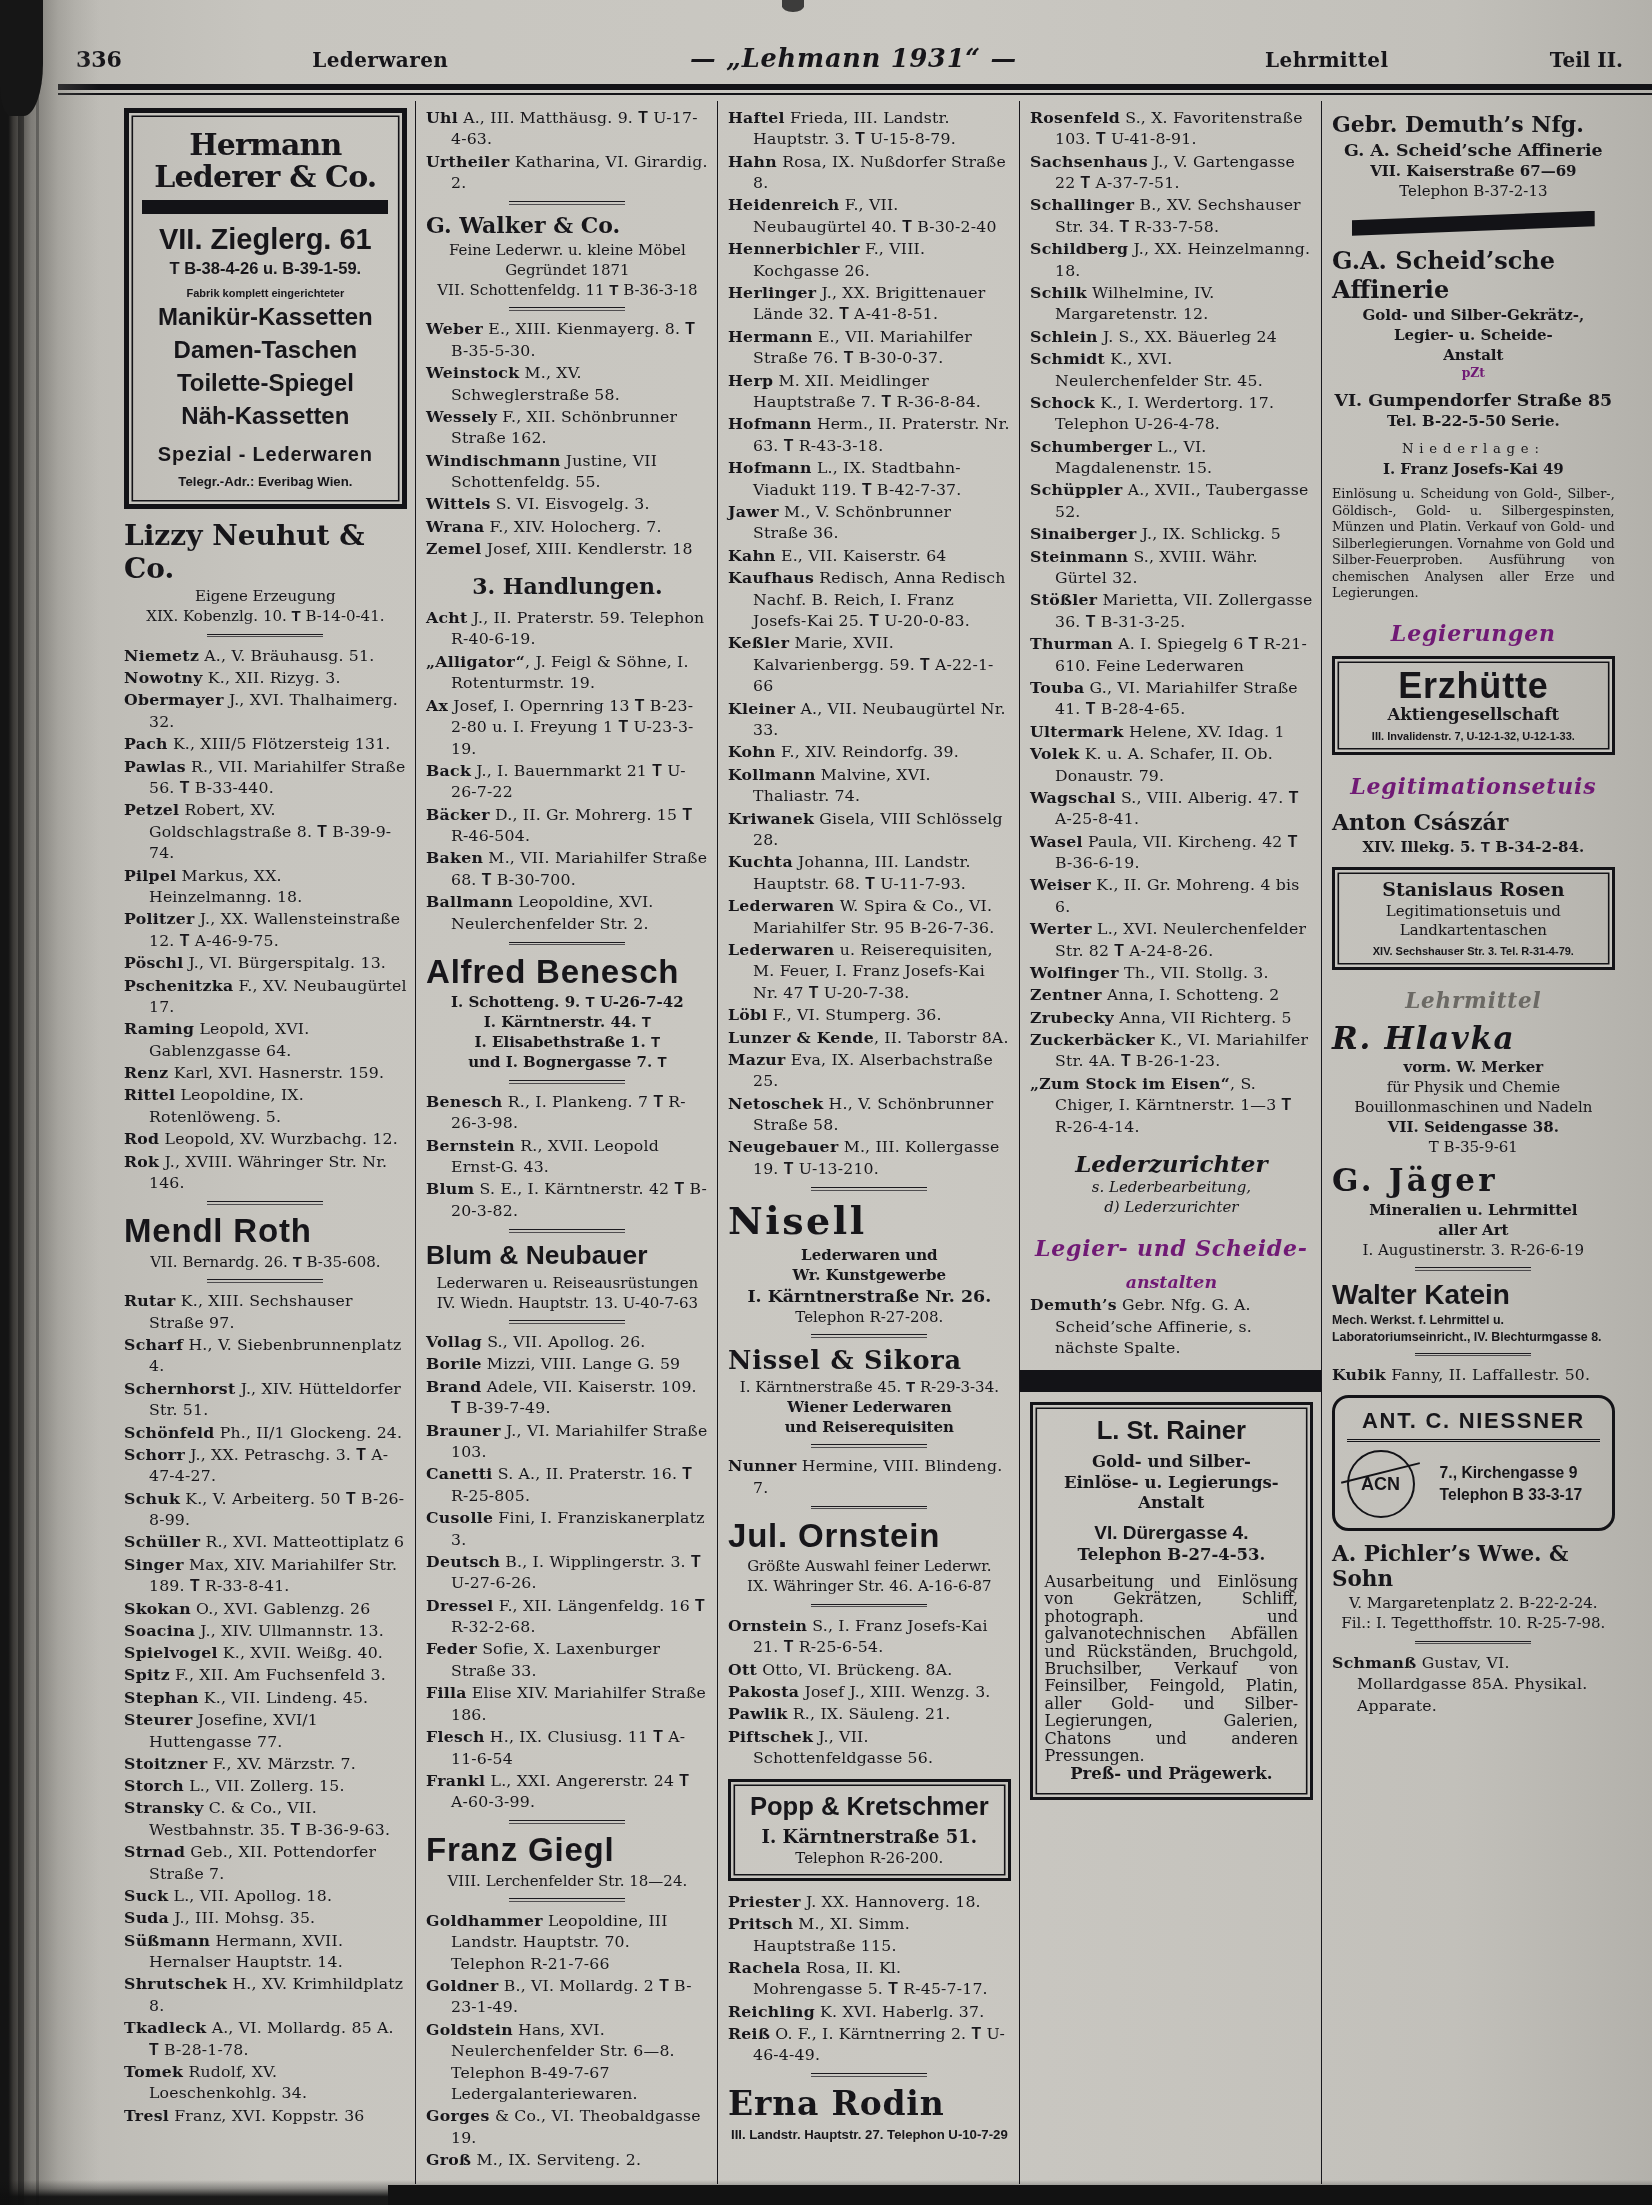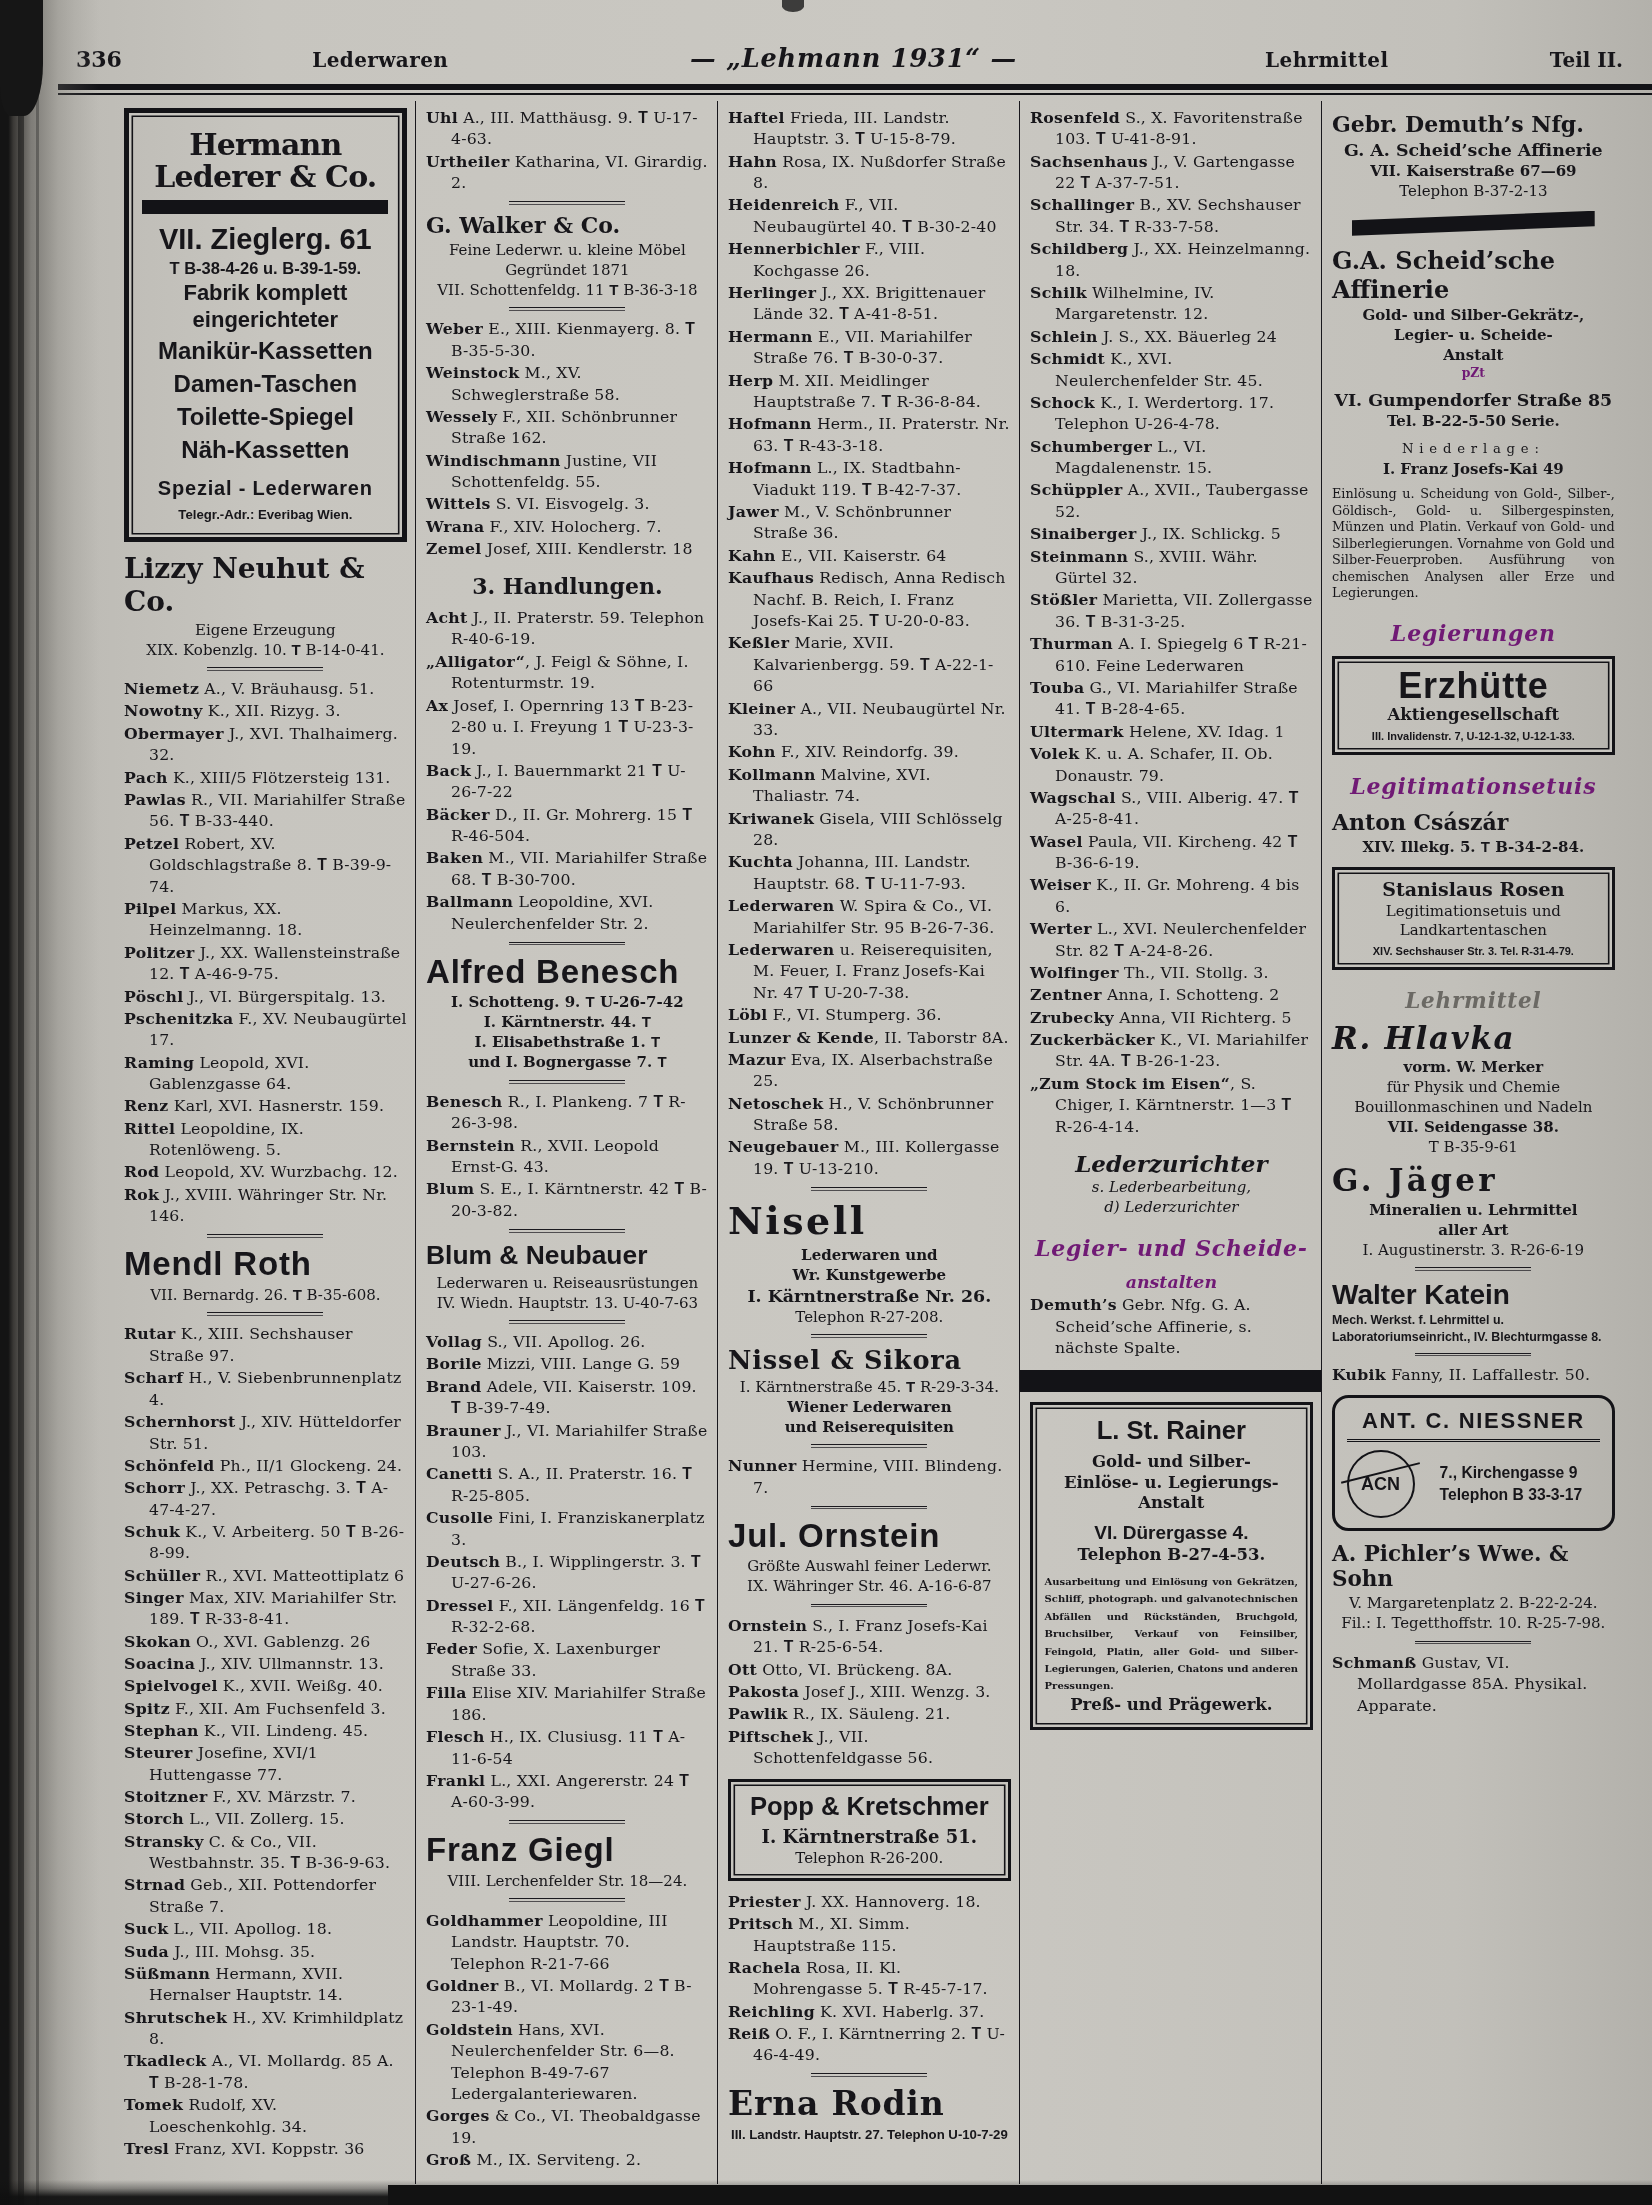--- a/index.html
+++ b/index.html
@@ -71,32 +71,32 @@
   .flagbar{height:25px;background:#131317;margin:10px 20px;clip-path:polygon(0 38%,100% 0,100% 62%,0 100%);}
   
   .box{border:3.3px solid #131317;box-shadow:inset 0 0 0 2.5px #c7c5bf,inset 0 0 0 4.1px #131317;
        padding:13.2px 8.3px;margin:10px 0;text-align:center;}
   .bl{line-height:1.25;}
   .bx-lederer{border-width:5.8px;padding:16.5px 10px 13.2px;margin-top:1.7px;}
   .ad-t1{font:700 30px "DejaVu Serif",serif;letter-spacing:-0.8px;line-height:1.05;}
   .blackbar{height:14px;background:#131317;margin:8.3px 3.3px 10px;}
   .ad-h2{font-size:29px;font-weight:700;line-height:1.1;}
   .ad-tel{font-size:16.5px;font-weight:700;margin-top:1.7px;}
-  .ad-mdf{font-size:22px;font-weight:700;margin-top:0;}
+  .ad-mdf{font-size:11px;font-weight:700;margin-top:8px;}
   .ad-h3{font-size:24px;font-weight:700;line-height:33px;}
   .ad-md2{font-size:20px;font-weight:700;letter-spacing:0.8px;margin-top:10px;}
   .ad-smb{font-size:13.2px;font-weight:700;margin-top:6.6px;}
   .ad-h1b{font-size:36px;font-weight:700;letter-spacing:0.8px;line-height:1.05;}
   .ad-h2b{font-size:25.6px;font-weight:700;line-height:1.1;}
   .ad-h3b{font-size:19px;font-weight:700;}
   .ad-lg2{font-size:18px;font-weight:700;margin-top:6.6px;}
   .ad-md{font-size:15px;line-height:19px;}
   .ad-mdb{font-size:16.5px;font-weight:700;}
   .ad-xs{font-size:11px;font-weight:700;margin-top:5px;}
-  .ad-just{text-align:justify;font-size:10px;font-weight:700;line-height:17.4px;padding:0 3.3px;}
+  .ad-just{text-align:justify;font-size:16px;font-weight:400;line-height:17.4px;padding:0 3.3px;}
   .bx-popp{padding:10px 6.6px;}
   .bx-kempter{padding:11.6px 6.6px;}
   .bx-rainer{padding:11.6px 8.3px;}
   .bx-erz{padding:8.3px 6.6px;}
   .bx-rosen{padding:8.3px 6.6px;}
   
   .bx-niessner{border-radius:16.5px;box-shadow:none;border-width:3.3px;text-align:left;padding:10px 11.6px;}
   .nss-title{font:700 22px "Liberation Sans",sans-serif;letter-spacing:1.7px;text-align:center;
              border-bottom:3.3px double #131317;padding-bottom:5px;}
   .nss-row{display:flex;align-items:center;gap:25px;margin-top:8.3px;}

